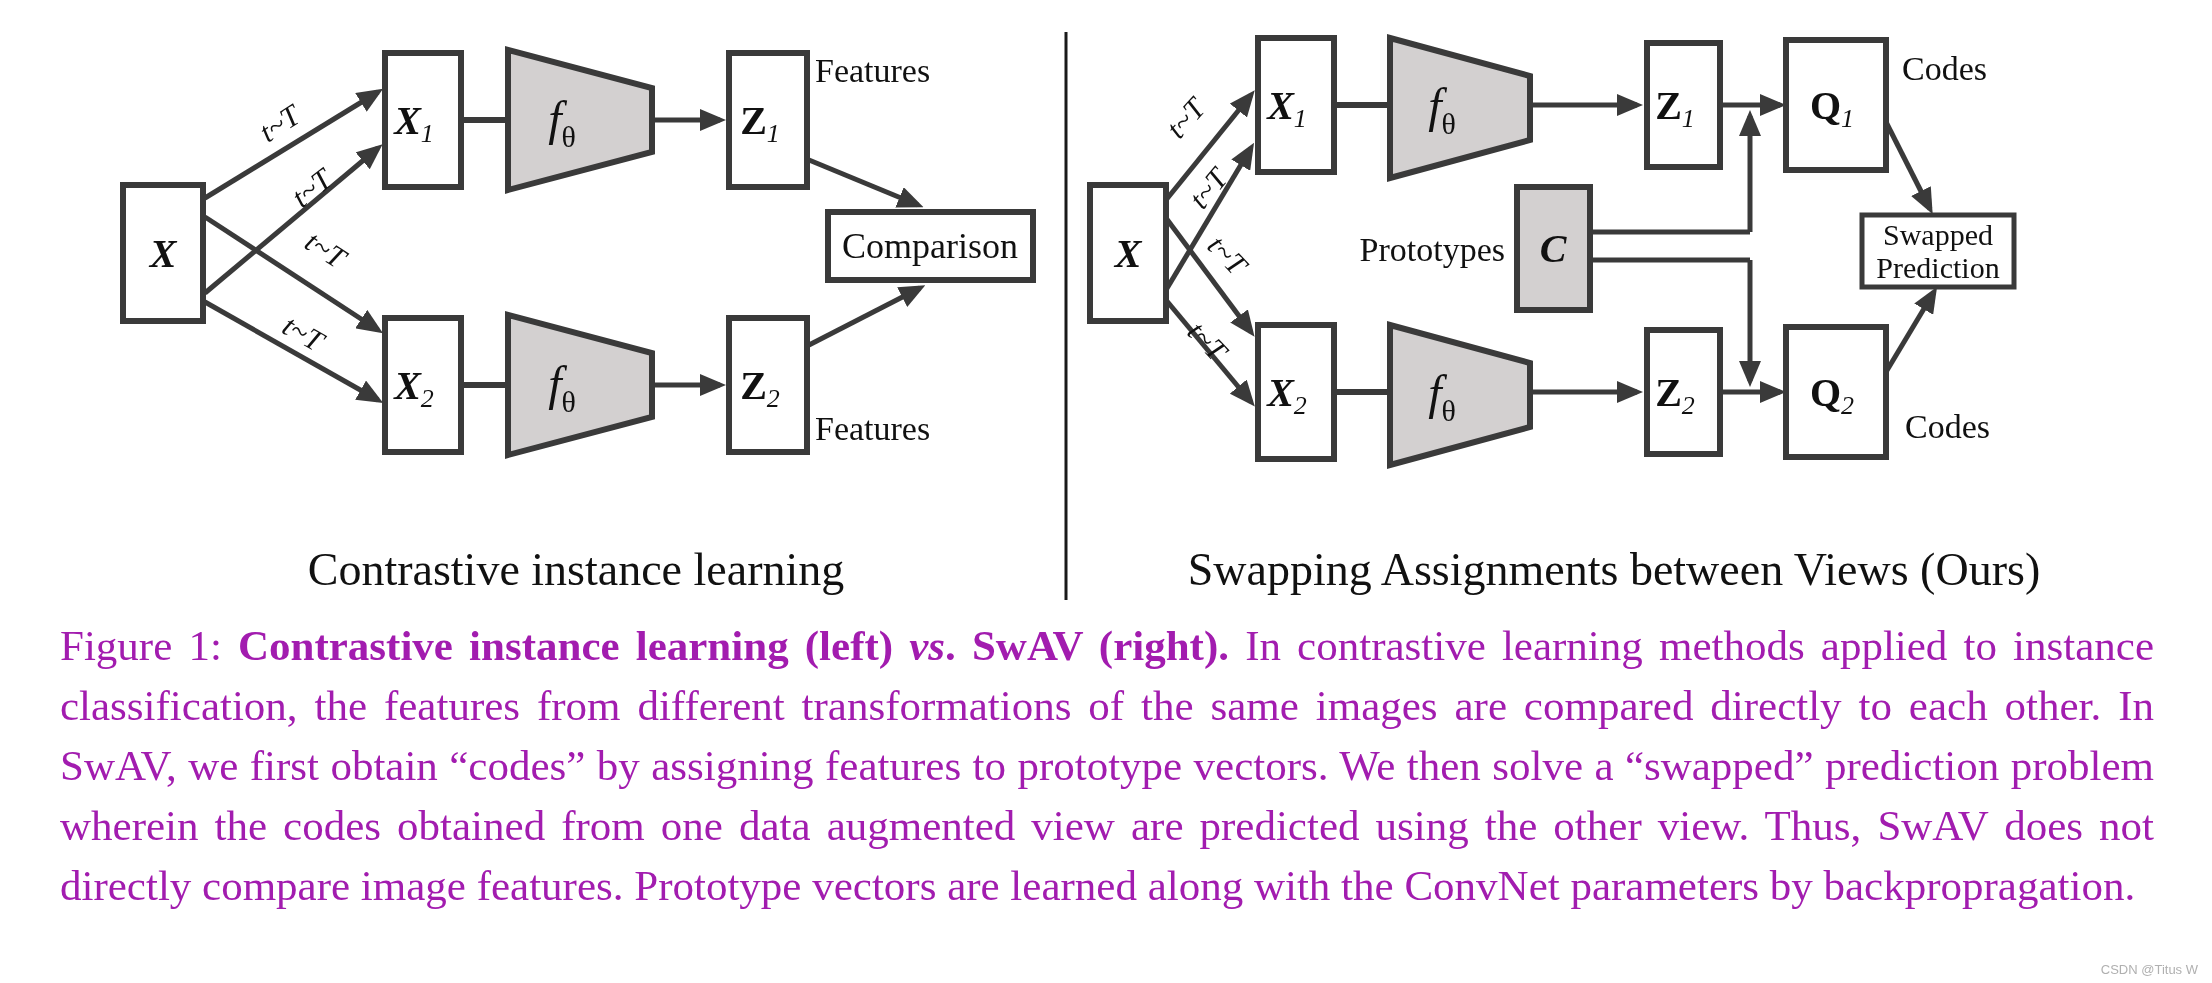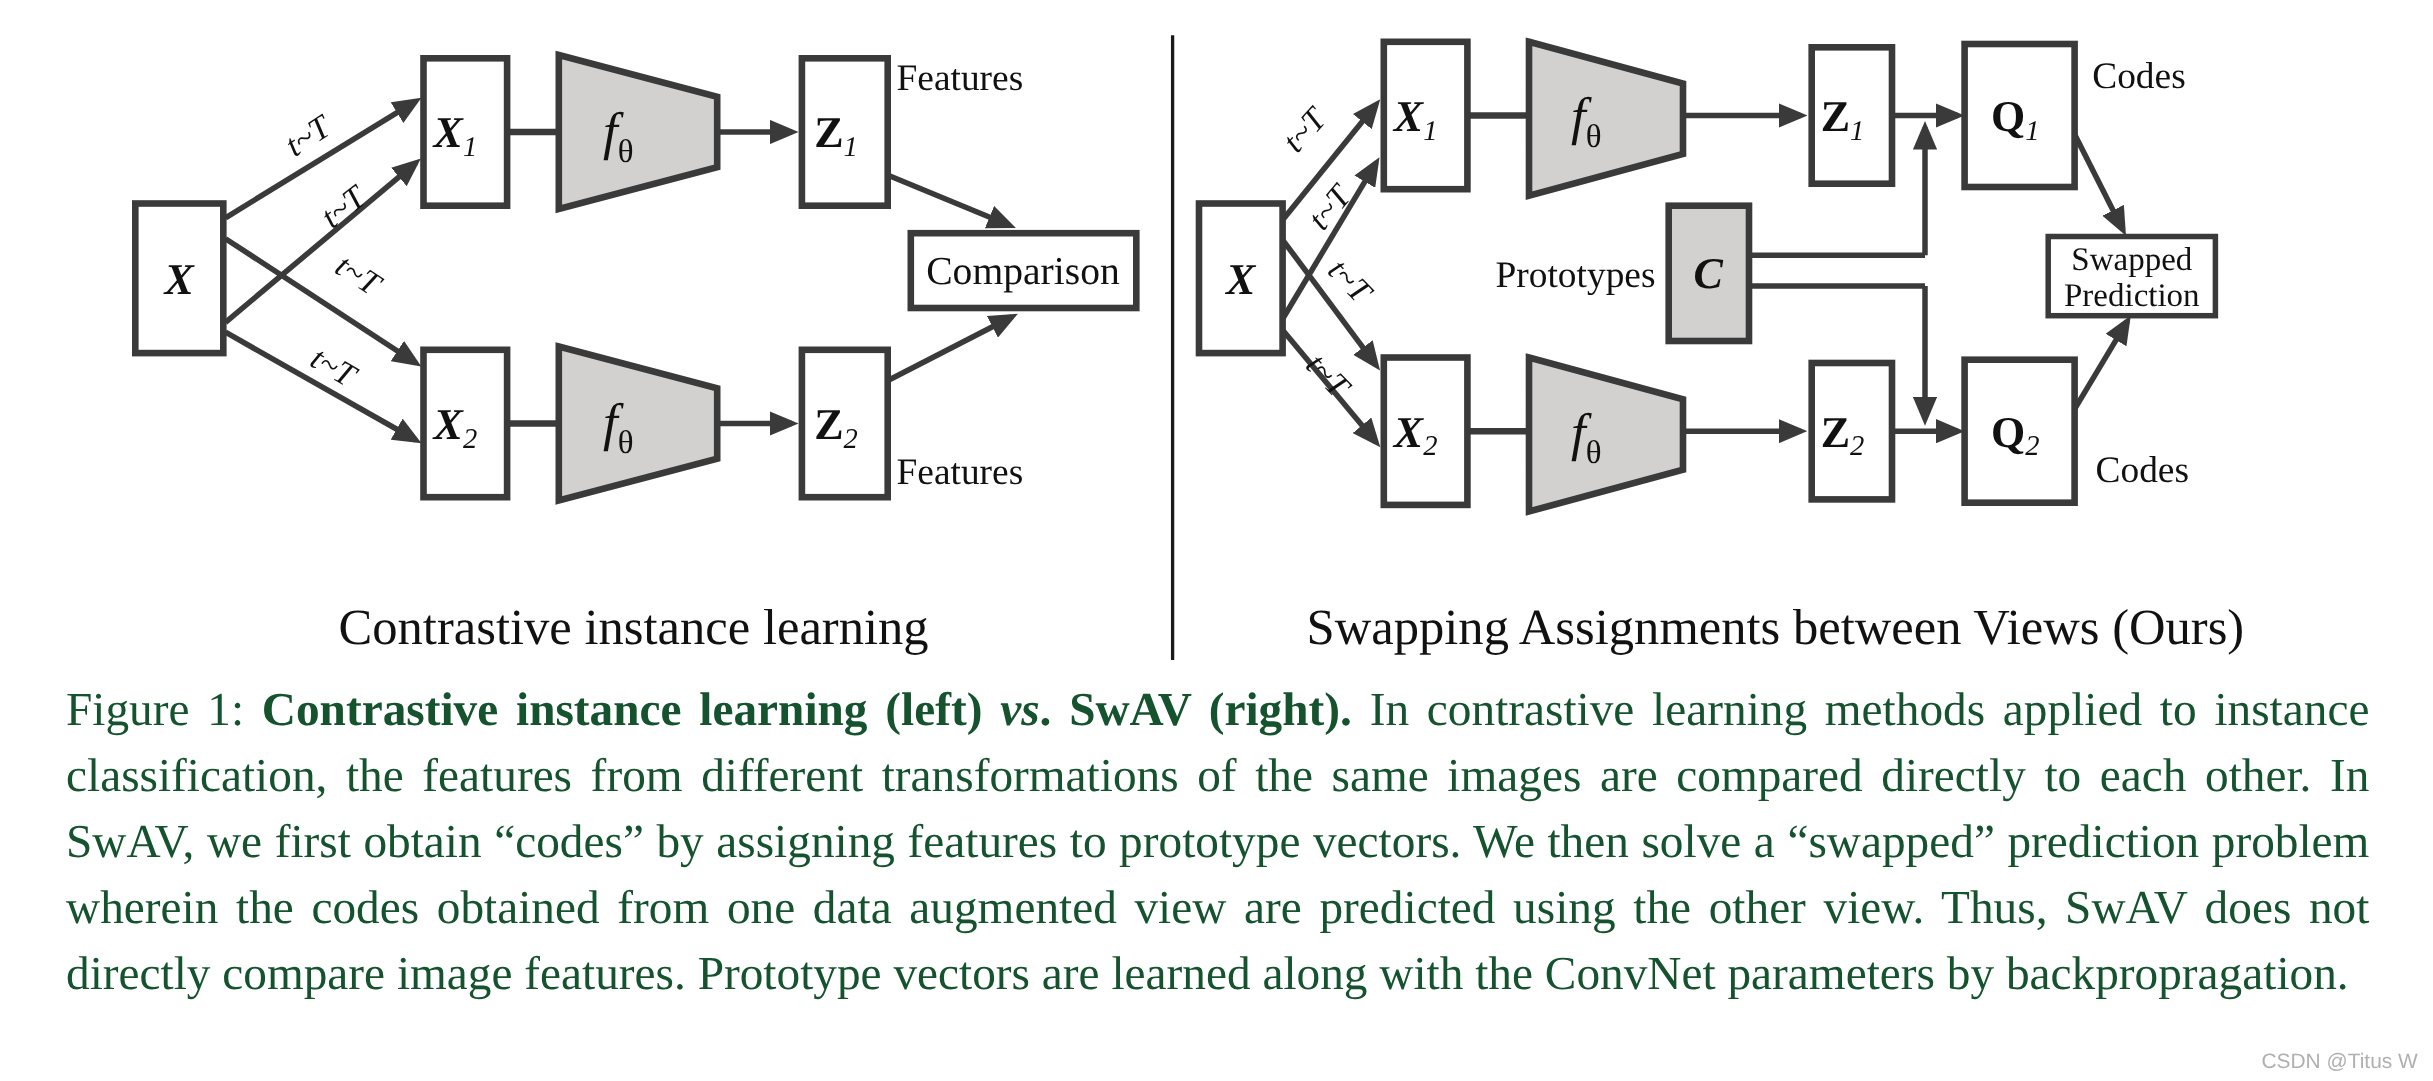--- a/index.html
+++ b/index.html
@@ -10,25 +10,25 @@
   .node-label{font-family:"Liberation Serif",serif;font-weight:bold;font-size:40px;}
   .node-label.italic{font-style:italic;}
   .sub{font-size:26px;font-style:italic;}
   .enc-label{font-family:"Liberation Serif",serif;font-style:italic;font-size:48px;}
   .enc-sub{font-size:30px;}
   .anno{font-family:"Liberation Serif",serif;font-size:34px;}
   .tT{font-family:"Liberation Serif",serif;font-style:italic;font-size:30px;}
   .panel-caption{font-family:"Liberation Serif",serif;font-size:46px;}
   #main-caption{position:absolute;left:60px;top:616px;width:2094px;
       font-family:"Liberation Serif",serif;font-size:43px;line-height:60px;
-      text-align:justify;color:#14532d;}
+      text-align:justify;color:#a21caf;}
   #main-caption .b{font-weight:bold;}
   #main-caption .bi{font-weight:bold;font-style:italic;}
   #watermark{position:absolute;right:14px;bottom:6px;
-      font-family:"Liberation Sans",sans-serif;font-size:19px;color:#b0b0b0;}
+      font-family:"Liberation Sans",sans-serif;font-size:13px;color:#b0b0b0;}
 </style>
 </head>
 <body>
 
 <div id="page">
 
 <svg id="figure-svg" width="2212" height="612" viewBox="0 0 2212 612">
   <defs>
     <marker id="ah" markerUnits="userSpaceOnUse" markerWidth="26" markerHeight="22" refX="20" refY="11" orient="auto">
       <polygon points="0,0 26,11 0,22" fill="#3a3a3a"></polygon>

